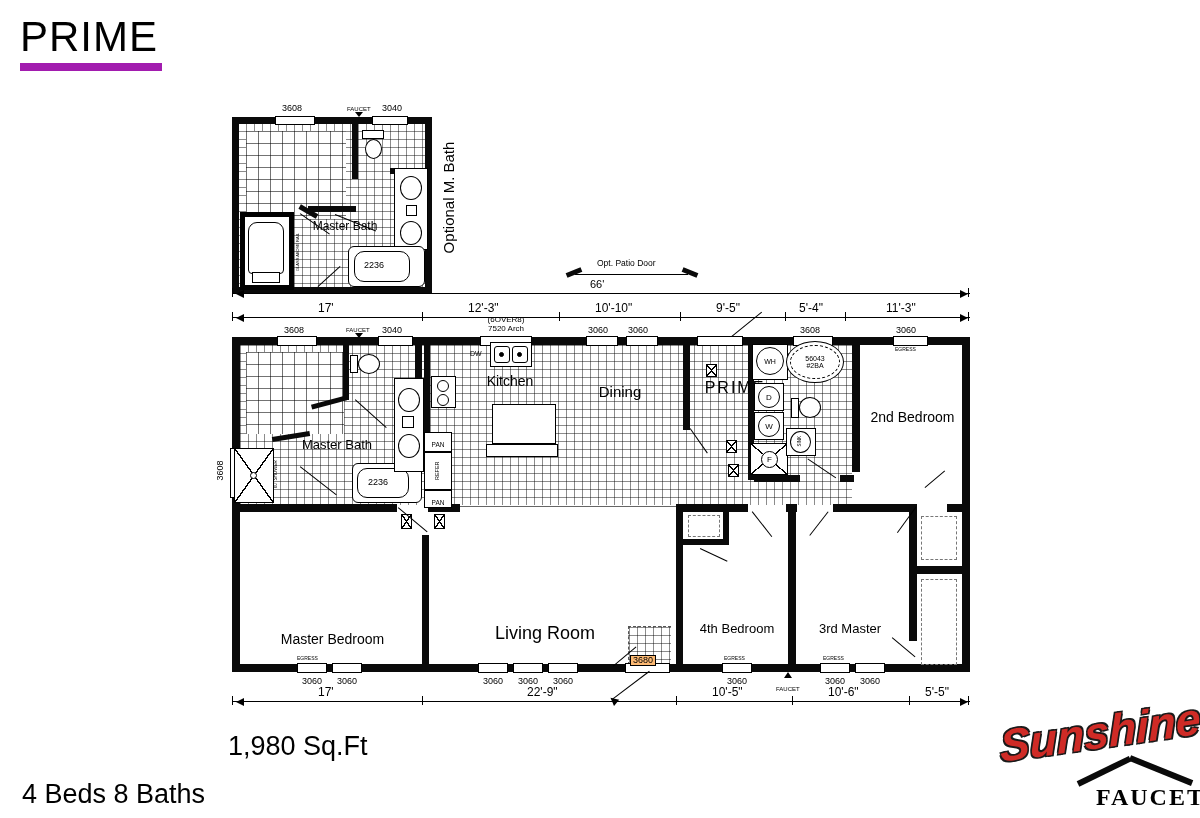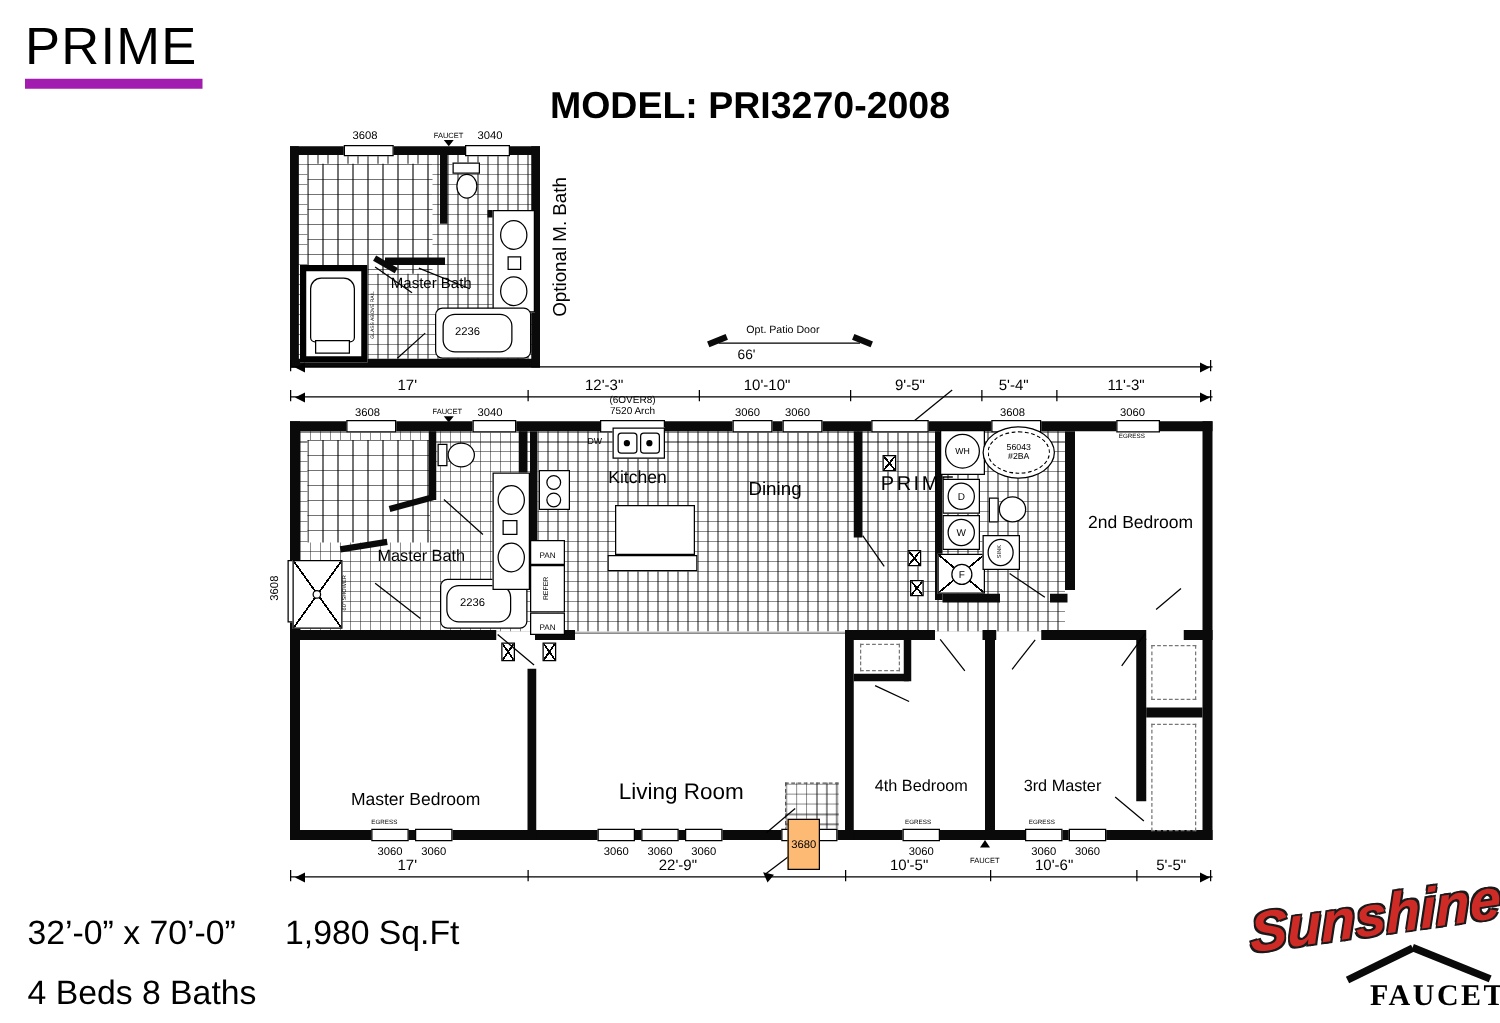--- a/index.html
+++ b/index.html
@@ -22,29 +22,28 @@
       linear-gradient(to top right, transparent calc(50% - .7px), #000 calc(50% - .7px) calc(50% + .7px), transparent calc(50% + .7px)),
       linear-gradient(to bottom right, transparent calc(50% - .7px), #000 calc(50% - .7px) calc(50% + .7px), transparent calc(50% + .7px))}
   .circ{position:absolute;border:1.3px solid #000;border-radius:50%;background:#fff;
      display:flex;align-items:center;justify-content:center;box-sizing:border-box}
   .dl{position:absolute;height:1.4px;background:#000;transform-origin:0 50%}
   .dline{position:absolute;height:1.4px;background:#000}
   .tk{position:absolute;width:1.4px;height:9px;background:#000}
   .shelf{position:absolute;border:1px dashed #777;box-sizing:border-box}
   .arl{position:absolute;width:0;height:0;border:4px solid transparent;border-right:8px solid #000}
   .arr{position:absolute;width:0;height:0;border:4px solid transparent;border-left:8px solid #000}
-  .wbg{background:#fdba74;padding:15px 2px}
+  .wbg{background:#fdba74;padding:0 2px}
 </style>
 </head>
 <body>
 
 <div id="page">
 
   <div class="lbl" style="left:20px;top:16px;font-size:42px;letter-spacing:1px;border-bottom:8px solid #a21caf;padding:0 4px 5px 0">PRIME</div>
-  <div class="lbl ctr" style="left:360px;top:70px;width:480px;font-size:30px;font-weight:bold">MODEL: PRI3270-2008</div>
 
   <div>
     <div class="lbl" style="left:282px;top:104px;font-size:9px">3608</div>
     <div class="lbl" style="left:347px;top:106px;font-size:6px">FAUCET</div>
     <div style="position:absolute;left:355px;top:112px;width:0;height:0;border:4px solid transparent;border-top:5px solid #000"></div>
     <div class="lbl" style="left:382px;top:104px;font-size:9px">3040</div>
 
     <div class="tile" style="left:238px;top:123px;width:188px;height:164px"></div>
     <div class="tileb" style="left:246px;top:131px;width:100px;height:88px"></div>
 
@@ -317,21 +316,20 @@
     <div class="tk" style="left:232px;top:696px"></div>
     <div class="tk" style="left:422px;top:696px"></div>
     <div class="tk" style="left:676px;top:696px"></div>
     <div class="tk" style="left:792px;top:696px"></div>
     <div class="tk" style="left:909px;top:696px"></div>
     <div class="tk" style="left:968px;top:696px"></div>
     <div class="arl" style="left:232px;top:698px"></div>
     <div class="arr" style="left:960px;top:698px"></div>
   </div>
 
-  <div class="lbl" style="left:22px;top:733px;font-size:27px">32’-0” x 70’-0”</div>
   <div class="lbl" style="left:228px;top:733px;font-size:27px">1,980 Sq.Ft</div>
   <div class="lbl" style="left:22px;top:781px;font-size:27px">4 Beds 8 Baths</div>
 
   <div style="position:absolute;left:1000px;top:722px;width:196px;height:92px">
     <div class="w" style="left:78px;top:59px;width:58px;height:6px;transform:rotate(-26deg);transform-origin:0 50%"></div>
     <div class="w" style="left:130px;top:33px;width:67px;height:6px;transform:rotate(22deg);transform-origin:0 50%"></div>
     <div class="lbl" style="left:96px;top:63px;font-family:'Liberation Serif',serif;font-weight:bold;font-size:24px;letter-spacing:2px">FAUCET</div>
     <div class="lbl" style="left:0px;top:2px;font-size:45px;font-weight:bold;font-style:italic;color:#cf2b26;
                 transform:rotate(-8deg) skewX(-6deg);transform-origin:0 50%;
                 text-shadow:-1.5px -1.5px 0 #1a1a1a,1.5px -1.5px 0 #1a1a1a,-1.5px 1.5px 0 #1a1a1a,1.5px 1.5px 0 #1a1a1a">Sunshine</div>

